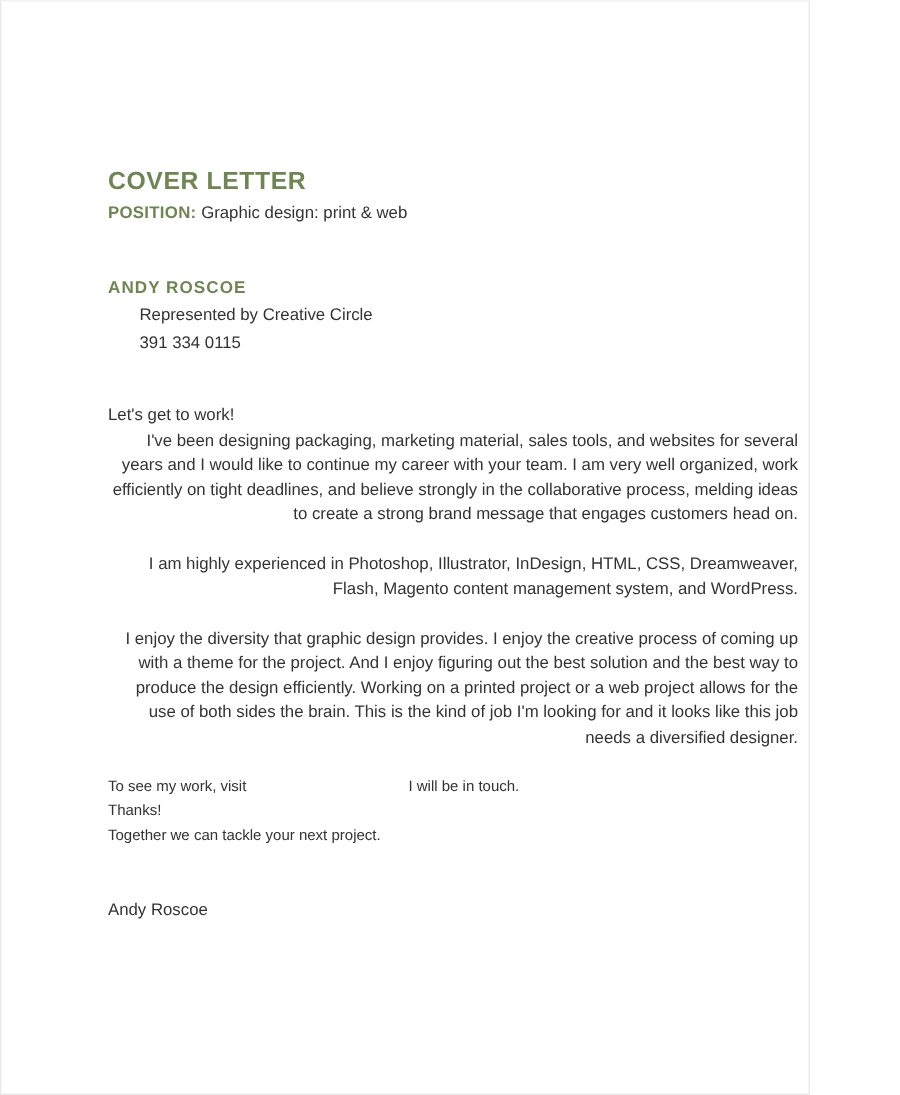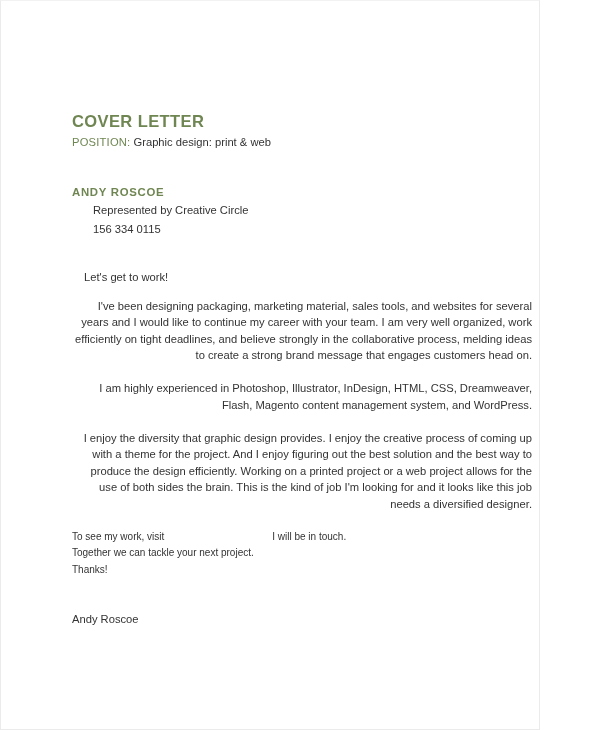--- a/index.html
+++ b/index.html
@@ -46,21 +46,21 @@
   }
   .position-line {
     font-size: 11.2px;
     line-height: 16px;
     color: #333333;
     margin: 4px 0 0 0;
     white-space: nowrap;
   }
   .position-label {
     color: #6f8652;
-    font-weight: normal;
+    font-weight: bold;
     letter-spacing: 0.2px;
   }
 
   
   .contact-block {
     margin-top: 34px;
   }
   .contact-name {
     color: #6f8652;
     font-size: 11.4px;
@@ -78,21 +78,21 @@
   }
 
   
   .letter-body {
     margin-top: 32px;
   }
   .salutation {
     font-size: 11.2px;
     line-height: 16.5px;
     color: #333333;
-    margin: 12px;
+    margin: 0;
   }
   .para {
     font-size: 11.2px;
     line-height: 16.5px;
     color: #333333;
     margin: 0;
     text-align: right;
   }
   .para-gap {
     margin-top: 16.5px;
@@ -130,32 +130,32 @@
     <div>
       <h1 class="doc-title">COVER LETTER</h1>
       <p class="position-line">
         <span class="position-label">POSITION:</span><span> </span><span>Graphic design: print &amp; web</span>
       </p>
     </div>
 
     <div class="contact-block">
       <p class="contact-name">ANDY ROSCOE</p>
       <p class="contact-line">Represented by Creative Circle</p>
-      <p class="contact-line">156 334 0115</p>
+      <p class="contact-line">391 334 0115</p>
     </div>
 
     <div class="letter-body">
       <p class="salutation">Let's get to work!</p>
       <p class="para">I've been designing packaging, marketing material, sales tools, and websites for several years and I would like to continue my career with your team. I am very well organized, work efficiently on tight deadlines, and believe strongly in the collaborative process, melding ideas to create a strong brand message that engages customers head on.</p>
       <p class="para para-gap">I am highly experienced in Photoshop, Illustrator, InDesign, HTML, CSS, Dreamweaver, Flash, Magento content management system, and WordPress.</p>
       <p class="para para-gap">I enjoy the diversity that graphic design provides. I enjoy the creative process of coming up with a theme for the project. And I enjoy figuring out the best solution and the best way to produce the design efficiently. Working on a printed project or a web project allows for the use of both sides the brain. This is the kind of job I'm looking for and it looks like this job needs a diversified designer.</p>
 
       <div class="closing-block">
         <p class="closing-line"><span>To see my work, visit</span><span class="redacted-url"></span><span>I will be in touch.</span></p>
+        <p class="closing-line">Thanks!</p>
         <p class="closing-line">Together we can tackle your next project.</p>
-        <p class="closing-line">Thanks!</p>
       </div>
 
       <div class="signature">Andy Roscoe</div>
     </div>
 
   </div>
 </div>
 
 </body></html>

